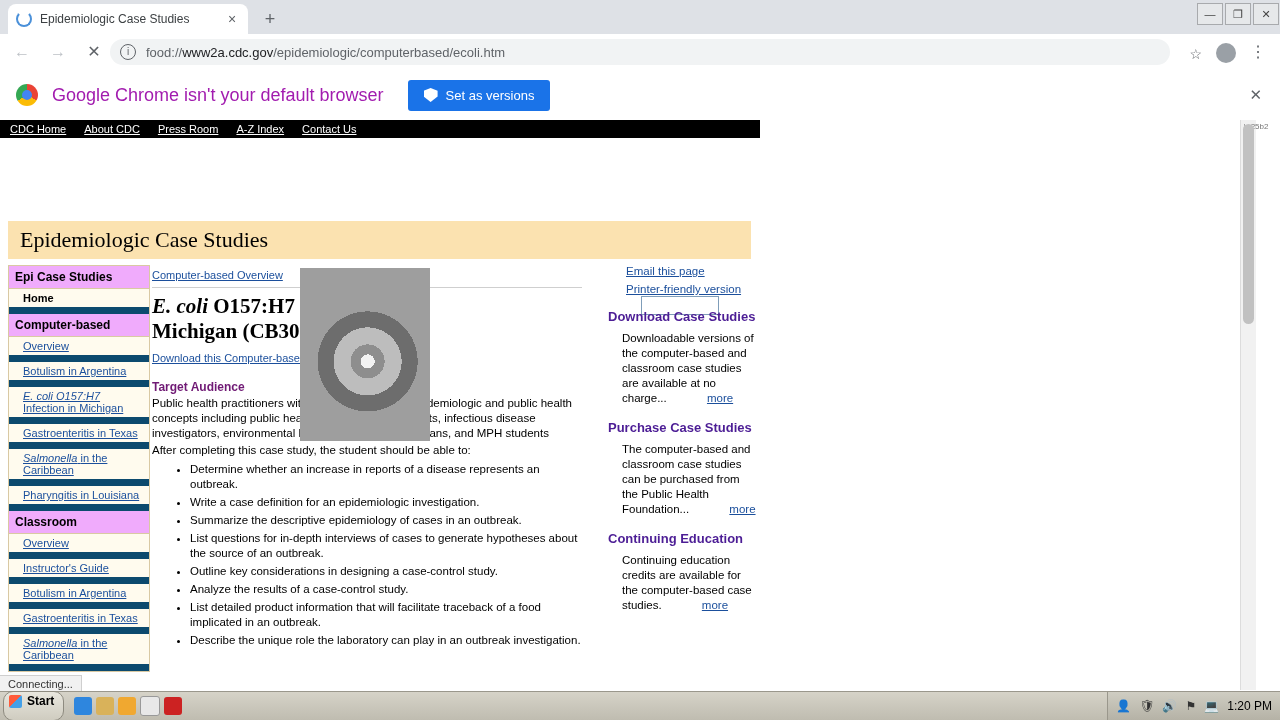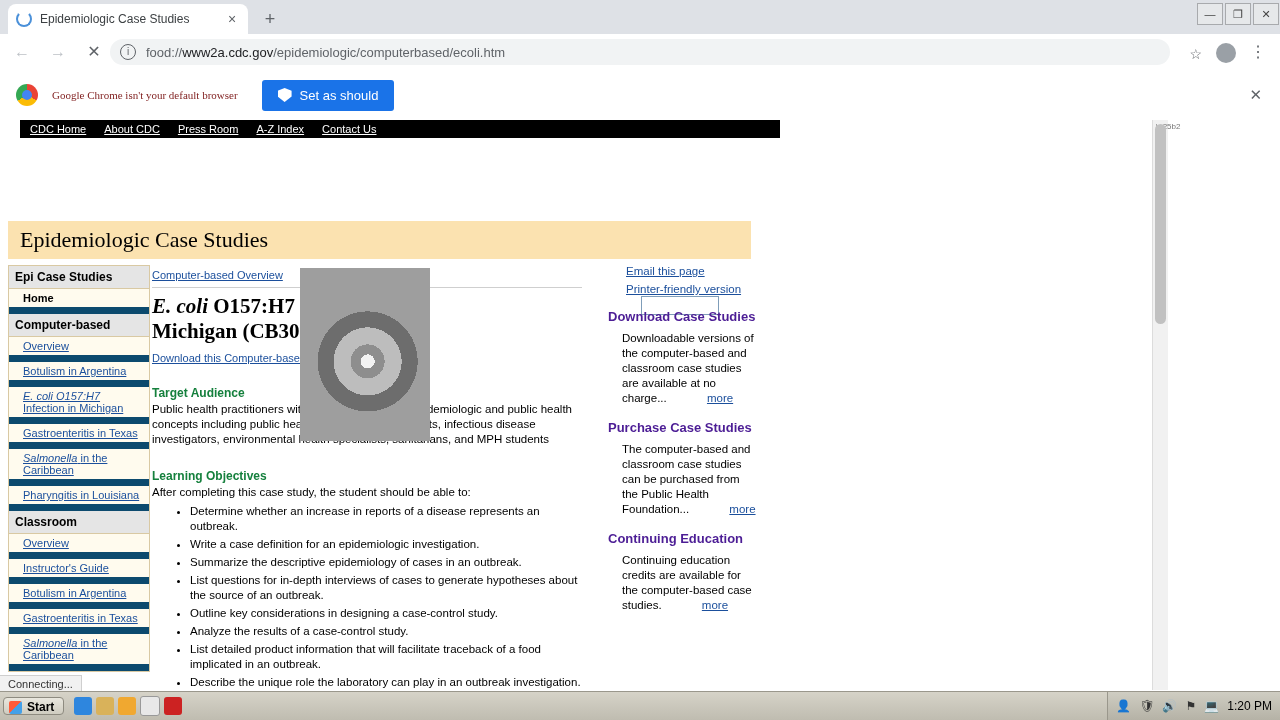--- a/index.html
+++ b/index.html
@@ -2,21 +2,21 @@
 <html><head>
 <meta charset="utf-8">
 <style>
   html, body {
     margin: 0; padding: 0;
     width: 1280px; height: 720px;
     overflow: hidden;
     font-family: "Liberation Sans", sans-serif;
     background: #ffffff;
   }
-  .screen { position: relative; width: 1168px; height: 720px; }
+  .screen { position: relative; width: 1256px; height: 720px; }
 
   
   .chrome-topbar {
     position: absolute; top: 0; left: 0; width: 1280px; height: 34px;
     background: #dee1e6;
   }
   .tab {
     position: absolute; top: 4px; left: 8px; width: 240px; height: 30px;
     background: #ffffff; border-radius: 8px 8px 0 0;
     display: flex; align-items: center; padding: 0 8px;
@@ -94,42 +94,42 @@
   }
   .chrome-logo {
     width: 22px; height: 22px; border-radius: 50%; margin-left: 16px;
     background: conic-gradient(#ea4335 0 33%, #fbbc05 33% 66%, #34a853 66% 100%);
     position: relative;
   }
   .chrome-logo::after {
     content: ""; position: absolute; left: 6px; top: 6px;
     width: 10px; height: 10px; border-radius: 50%; background: #4285f4;
   }
-  .infobar-text { font-size: 11px; color: #7f1d1d; margin-left: 14px; font-family: Liberation Serif, serif; }
+  .infobar-text { font-size: 18px; color: #a21caf; margin-left: 14px; }
   .set-default-btn {
     margin-left: 24px; background: #1a73e8; color: #fff;
     font-size: 13px; padding: 8px 16px; border-radius: 3px;
     display: flex; align-items: center;
   }
   .shield-icon {
     width: 14px; height: 14px; margin-right: 8px; background: #fff;
     clip-path: polygon(50% 0, 100% 20%, 100% 60%, 50% 100%, 0 60%, 0 20%);
     position: relative;
   }
   .infobar-close { position: absolute; right: 18px; color: #5f6368; font-size: 15px; }
 
   
   .viewport {
     position: absolute; top: 120px; left: 0; width: 1280px; height: 570px;
     background: #ffffff; overflow: hidden;
   }
   .cdc-nav {
     position: absolute; top: 0; left: 0; width: 760px; height: 18px;
     background: #000000; display: flex; align-items: center; gap: 18px;
-    padding-left: 10px; box-sizing: border-box; margin-left: 20px;
+    padding-left: 10px; box-sizing: border-box;
   }
   .cdc-nav a {
     color: #ffffff; font-size: 11px; text-decoration: underline;
   }
   .searchbox {
     position: absolute; top: 176px; left: 641px; width: 76px; height: 17px;
     border: 1px solid #7f9db9; background: #fff;
   }
   .banner {
     position: absolute; top: 101px; left: 8px; width: 743px; height: 38px;
@@ -137,41 +137,41 @@
     box-sizing: border-box;
   }
   .banner-title { font-family: "Liberation Serif", serif; font-size: 22px; color: #000; }
 
   
   .sidebar {
     position: absolute; top: 145px; left: 8px; width: 140px;
     border: 1px solid #d9c9a3; background: #fffbee;
   }
   .side-head {
-    background: #e5e5e5; font-size: 12px; font-weight: bold; color: #000;
+    background: #f0abfc; font-size: 12px; font-weight: bold; color: #000;
     padding: 4px 6px; border-bottom: 1px solid #d9c9a3;
   }
   .side-link {
     display: block; font-size: 11px; color: #1b4f9c; text-decoration: underline;
     padding: 3px 6px 3px 14px; border-bottom: 7px solid #0c4a6e;
   }
   .side-link.plain { color: #000; text-decoration: none; font-weight: bold; }
   .side-link .ital { font-style: italic; }
 
   
   .content { position: absolute; top: 145px; left: 152px; width: 430px; }
   .crumb-link { font-size: 11px; color: #1b4f9c; text-decoration: underline; }
   .crumb-rule { border-bottom: 1px solid #cfcfcf; margin: 4px 0 6px 0; width: 430px; }
   .page-h1 {
     font-family: "Liberation Serif", serif; font-size: 21px; font-weight: bold;
     color: #000; line-height: 25px; margin: 0; width: 295px;
   }
   .page-h1 .ital { font-style: italic; }
   .dl-link { display: block; font-size: 11px; color: #1b4f9c; text-decoration: underline; margin-top: 8px; }
-  .sec-h { font-size: 12px; font-weight: bold; margin-top: 22px; color: #15803d; }
+  .sec-h { font-size: 12px; font-weight: bold; margin-top: 16px; color: #701a75; }
   .body-p { font-size: 11.5px; color: #000; line-height: 15px; margin: 2px 0 0 0; }
   ul.objectives { margin: 4px 0 0 0; padding-left: 38px; }
   ul.objectives li { font-size: 11.5px; color: #000; line-height: 15px; margin-bottom: 3px; }
   .photo {
     position: absolute; top: 148px; left: 300px; width: 130px; height: 173px;
     background:
       radial-gradient(circle at 52% 54%, #f2f2f2 0 7px, #8e8e8e 7px 17px, #bdbdbd 17px 34px, #6d6d6d 34px 50px, #9e9e9e 50px 70px),
       linear-gradient(155deg, #2b2b2b 0 22%, #5c5c5c 22% 36%, #d2d2d2 36% 62%, #7a7a7a 62% 80%, #3f3f3f 80% 100%);
   }
 
@@ -201,22 +201,22 @@
   }
   .taskbar {
     position: absolute; bottom: 0; left: 0; width: 1280px; height: 28px;
     background: linear-gradient(#d6d3c8, #bfbcb0);
     border-top: 1px solid #9a978c;
     display: flex; align-items: center;
   }
   .start-btn {
     display: flex; align-items: center; gap: 5px;
     background: linear-gradient(#e9e7de, #cfccc0);
-    border: 1px solid #8e8b80; border-radius: 4px;
-    margin-left: 3px; padding: 2px 9px 0 5px;
+    border: 1px solid #8e8b80; border-radius: 10px;
+    margin-left: 3px; padding: 2px 9px 12px 5px;
     font-size: 12px; font-weight: bold; color: #000;
   }
   .start-flag {
     width: 13px; height: 13px;
     background:
       linear-gradient(135deg, #ff5b3a 50%, #44a0e8 50%);
     border-radius: 2px;
   }
   .qlaunch { display: flex; align-items: center; gap: 4px; margin-left: 10px; }
   .ql-icon { width: 18px; height: 18px; border-radius: 3px; }
@@ -259,21 +259,21 @@
     <div class="star-icon">☆</div>
     <div class="avatar-icon"></div>
     <div class="menu-icon">⋮</div>
   </div>
 
   <div class="infobar">
     <div class="chrome-logo"></div>
     <div class="infobar-text">Google Chrome isn't your default browser</div>
     <div class="set-default-btn">
       <span class="shield-icon"></span>
-      <span>Set as should</span>
+      <span>Set as versions</span>
     </div>
     <div class="infobar-close">✕</div>
   </div>
 
   <div class="viewport">
 
     <div class="cdc-nav">
       <a>CDC Home</a>
       <a>About CDC</a>
       <a>Press Room</a>
@@ -305,21 +305,20 @@
       <a class="side-link"><span class="ital">Salmonella</span> <span>in the Caribbean</span></a>
     </div>
 
     <div class="content">
       <a class="crumb-link">Computer-based Overview</a>
       <div class="crumb-rule"></div>
       <h1 class="page-h1"><span class="ital">E. coli</span><span> O157:H7 Infection in Michigan (CB3075)</span></h1>
       <a class="dl-link">Download this Computer-based Case Study</a>
       <div class="sec-h">Target Audience</div>
       <p class="body-p">Public health practitioners with knowledge of basic epidemiologic and public health concepts including public health nurses, epidemiologists, infectious disease investigators, environmental health specialists, sanitarians, and MPH students</p>
-      <div class="sec-h">Learning Objectives</div>
       <p class="body-p">After completing this case study, the student should be able to:</p>
       <ul class="objectives">
         <li>Determine whether an increase in reports of a disease represents an outbreak.</li>
         <li>Write a case definition for an epidemiologic investigation.</li>
         <li>Summarize the descriptive epidemiology of cases in an outbreak.</li>
         <li>List questions for in-depth interviews of cases to generate hypotheses about the source of an outbreak.</li>
         <li>Outline key considerations in designing a case-control study.</li>
         <li>Analyze the results of a case-control study.</li>
         <li>List detailed product information that will facilitate traceback of a food implicated in an outbreak.</li>
         <li>Describe the unique role the laboratory can play in an outbreak investigation.</li>

